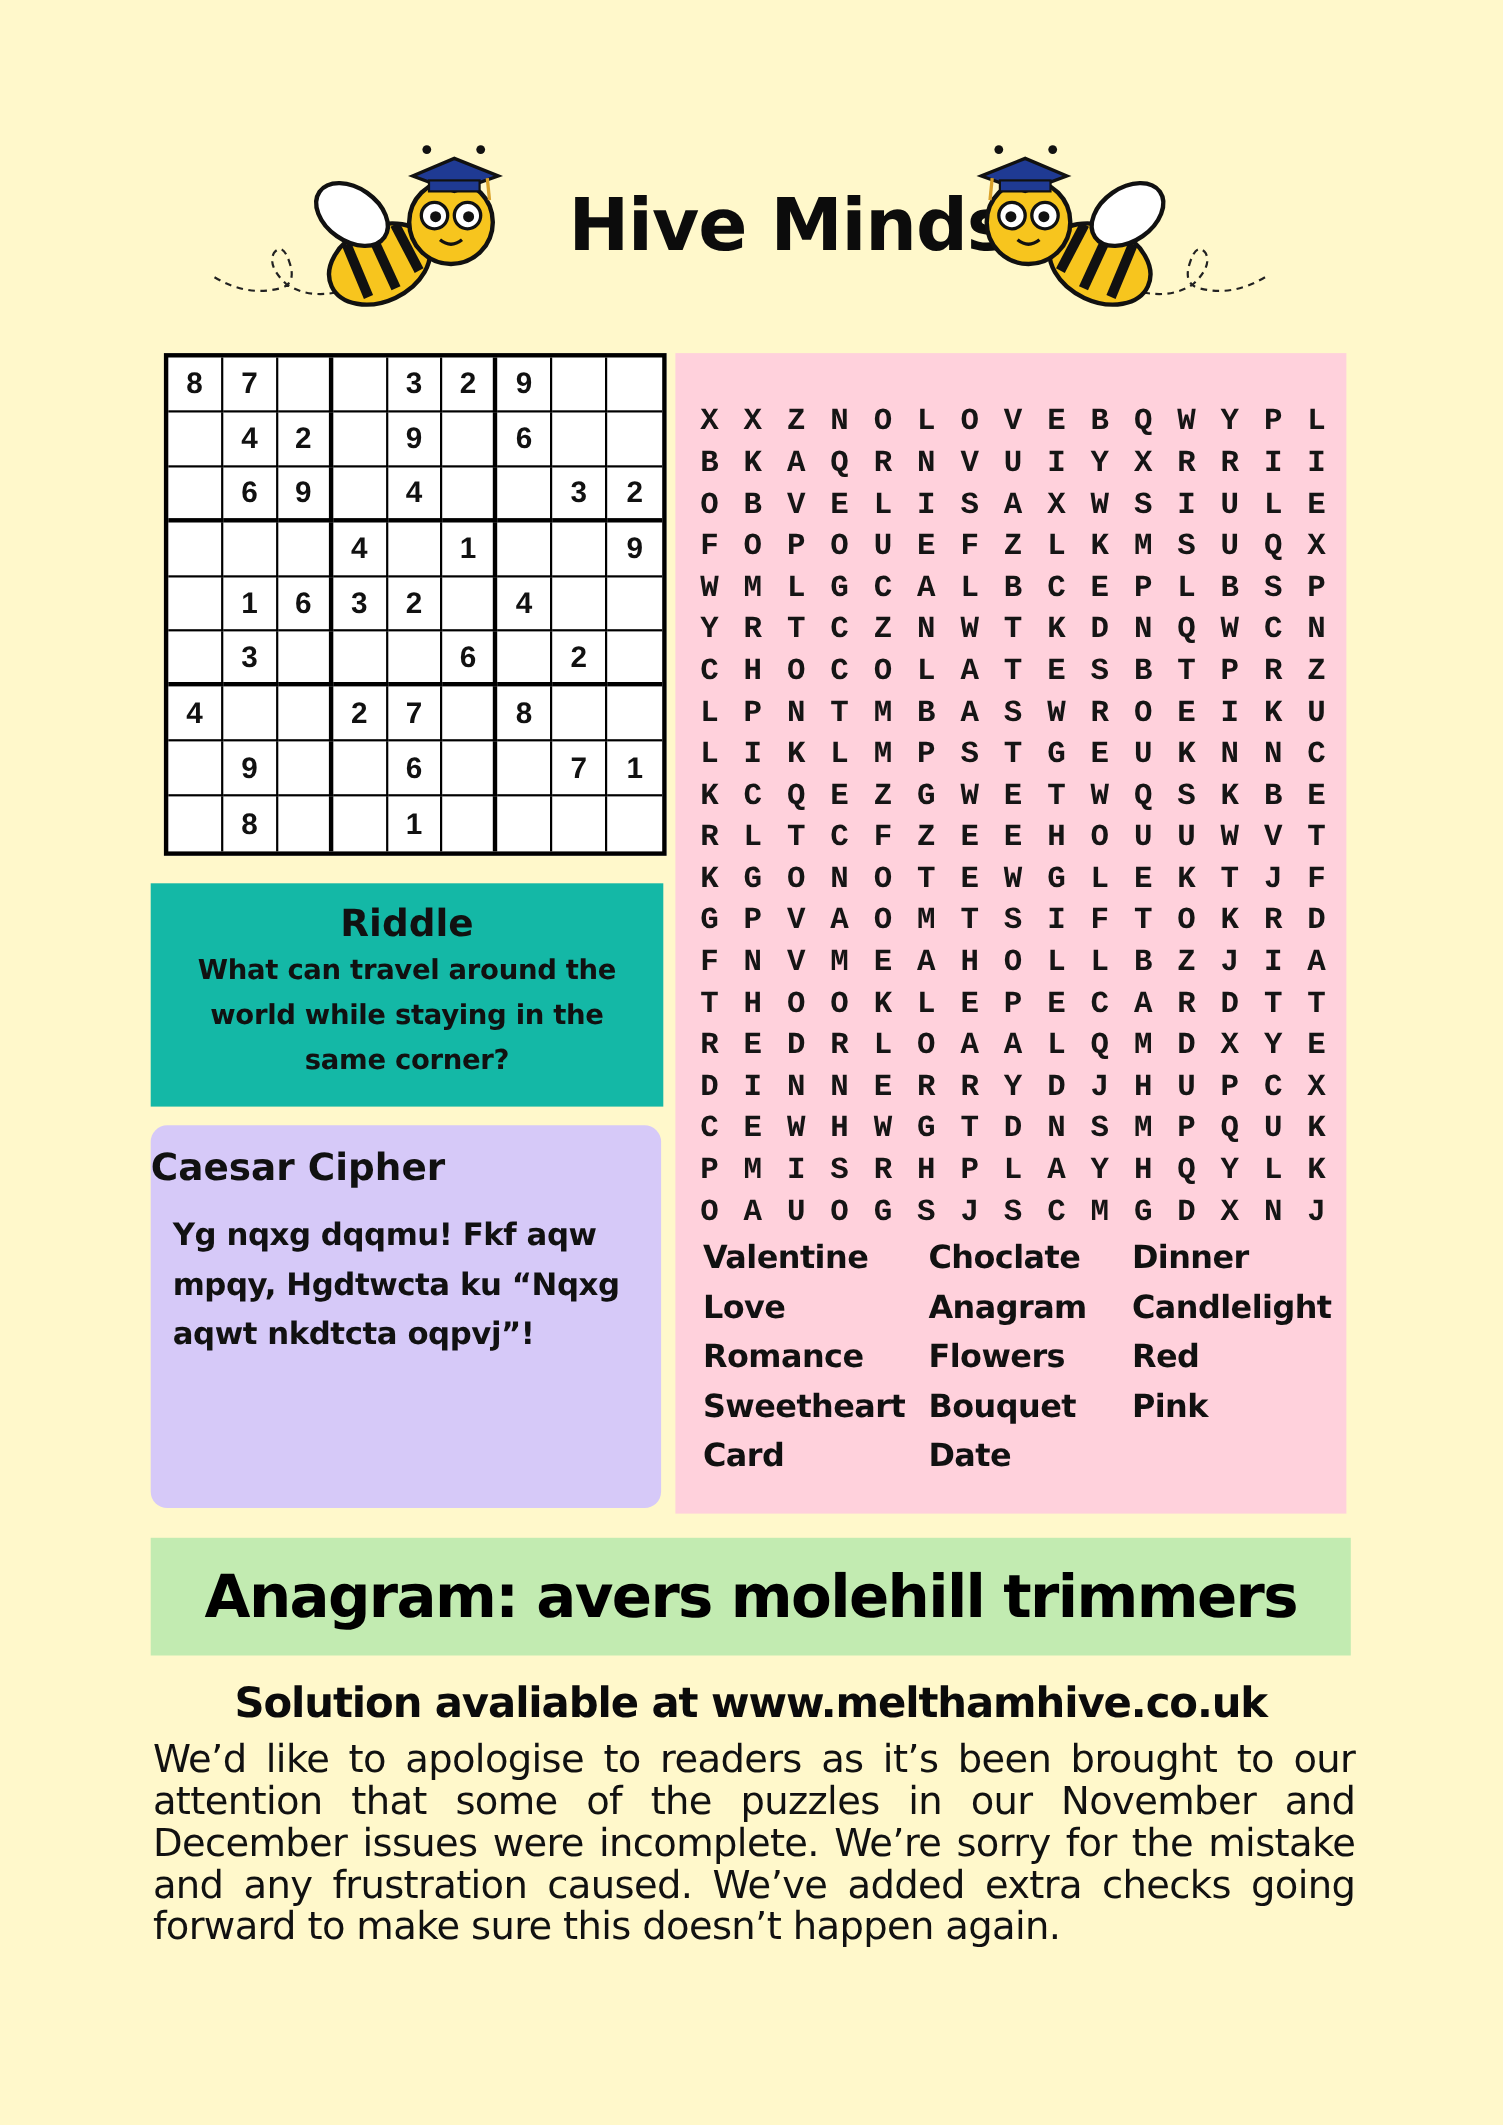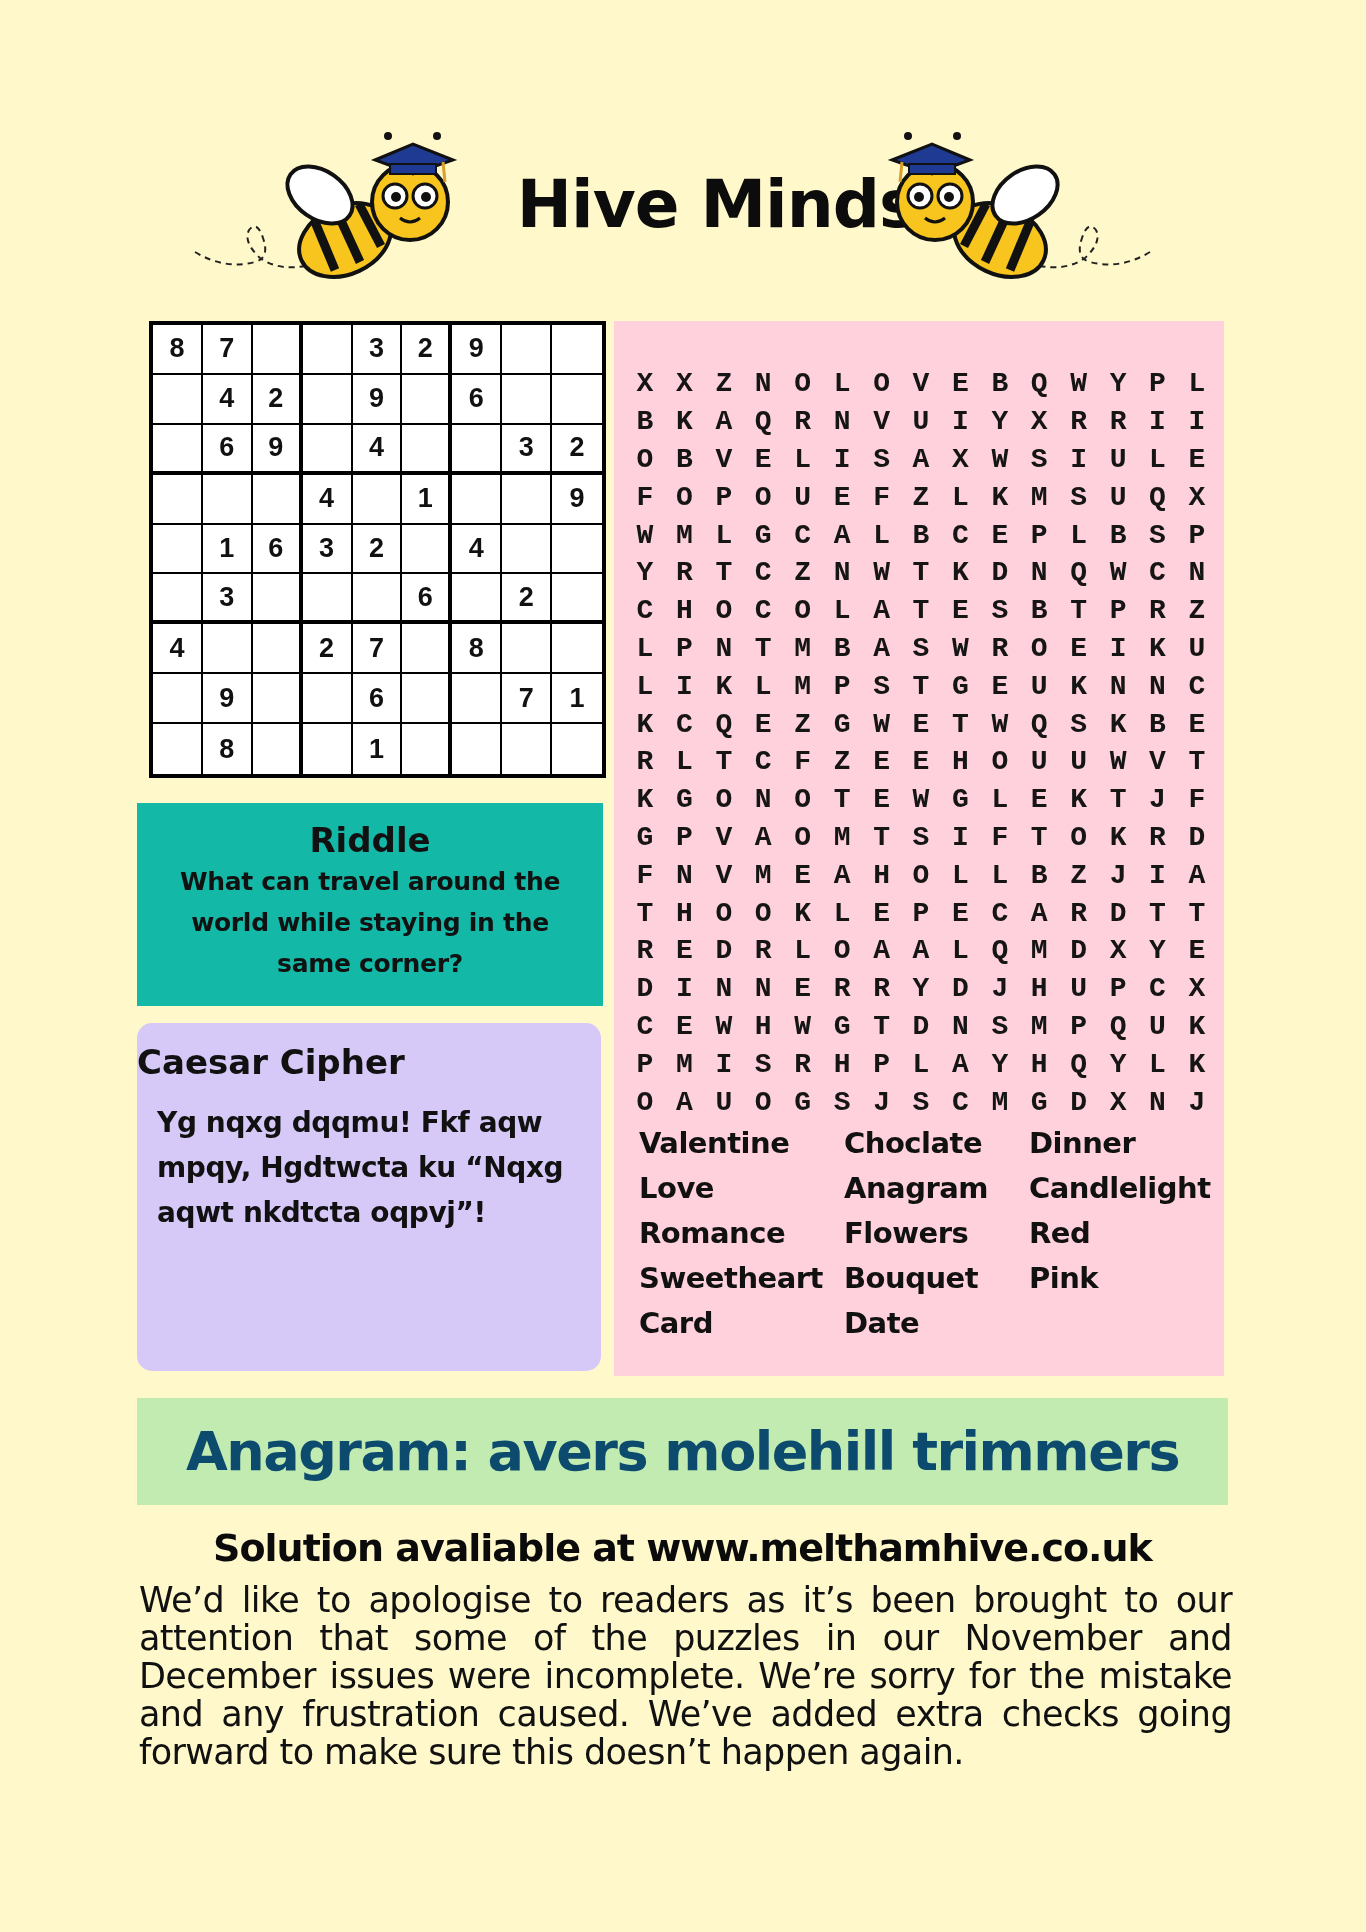--- a/index.html
+++ b/index.html
@@ -104,21 +104,21 @@
   }
 
   
   #anagram {
     left: 137px; top: 1398px; width: 1091px; height: 107px;
     background: #C2EBB1;
     display: flex; align-items: center; justify-content: center;
   }
   #anagram-text {
     font-family: "DejaVu Sans", sans-serif; font-weight: bold; font-size: 54px;
-    letter-spacing: -1.5px; color: #0c4a6e;
+    letter-spacing: -1.5px; color: #000000;
   }
 
   #solution {
     left: 137px; top: 1523px; width: 1091px; text-align: center;
     font-family: "DejaVu Sans", sans-serif; font-weight: bold; font-size: 38px;
     letter-spacing: -1px; line-height: 50px; color: #0b0b0b;
   }
   #apology {
     left: 139px; top: 1581px; width: 1093px;
     font-family: "DejaVu Sans", sans-serif; font-size: 35px; line-height: 38px;

